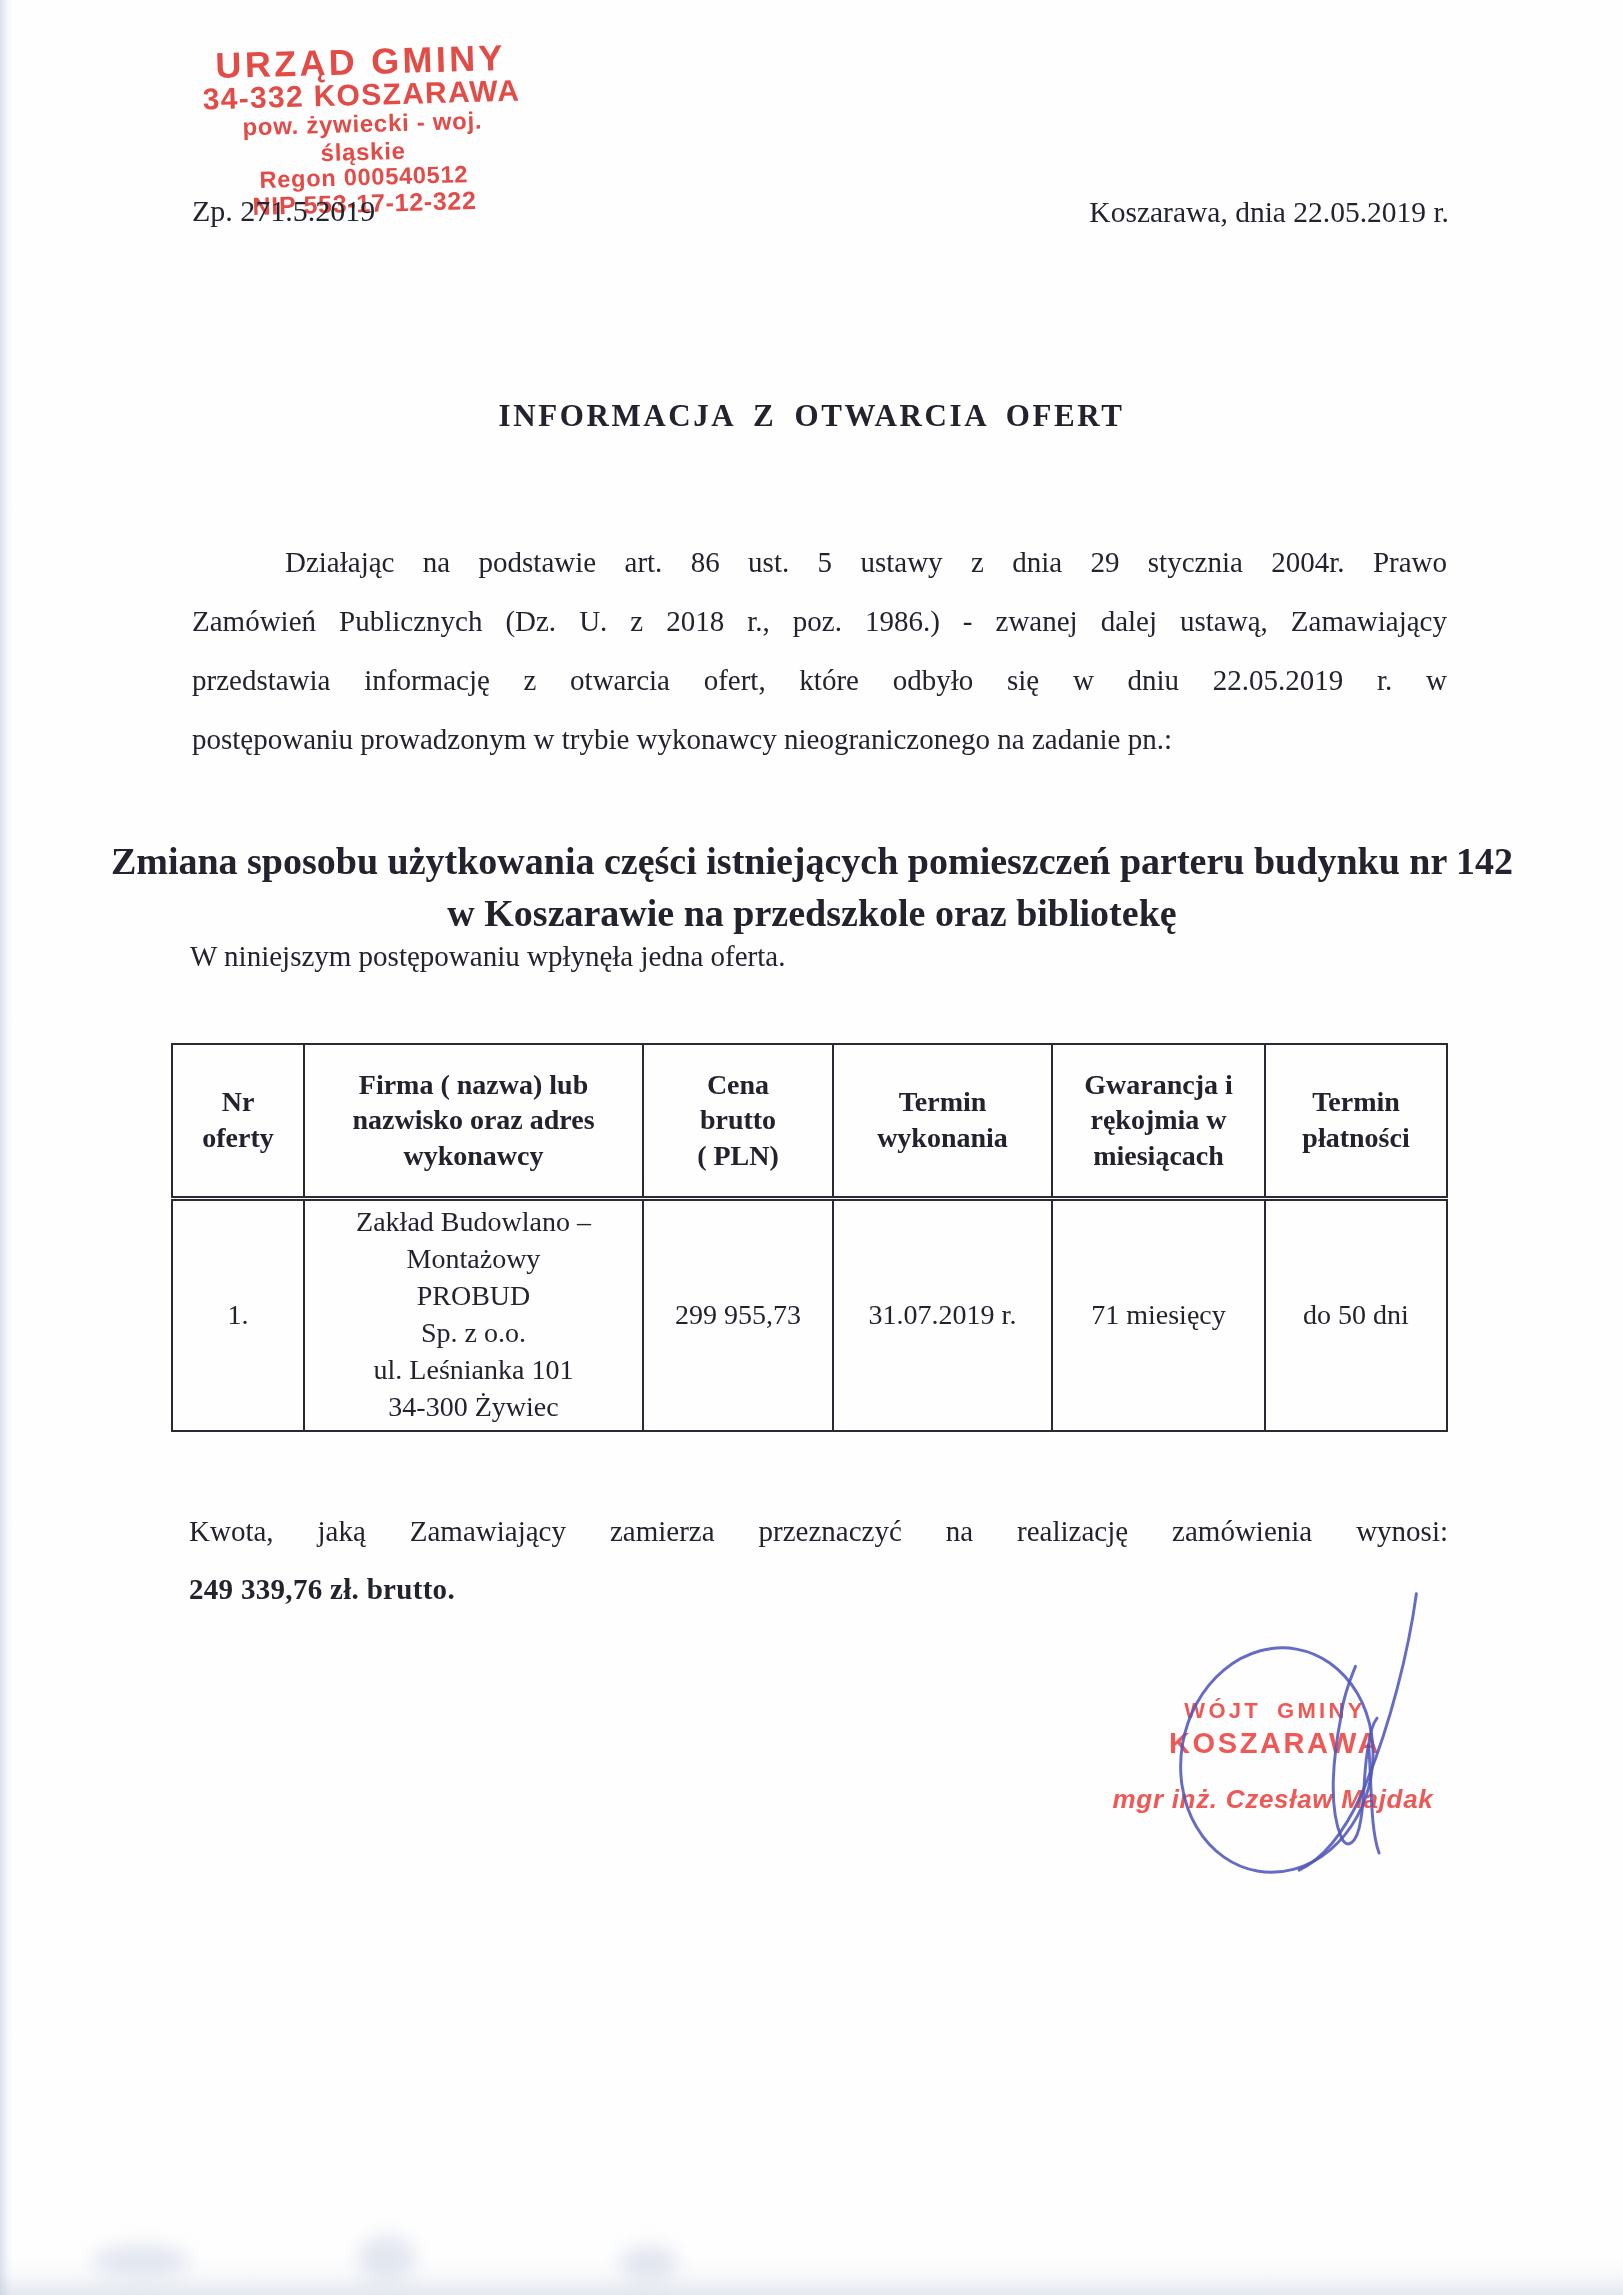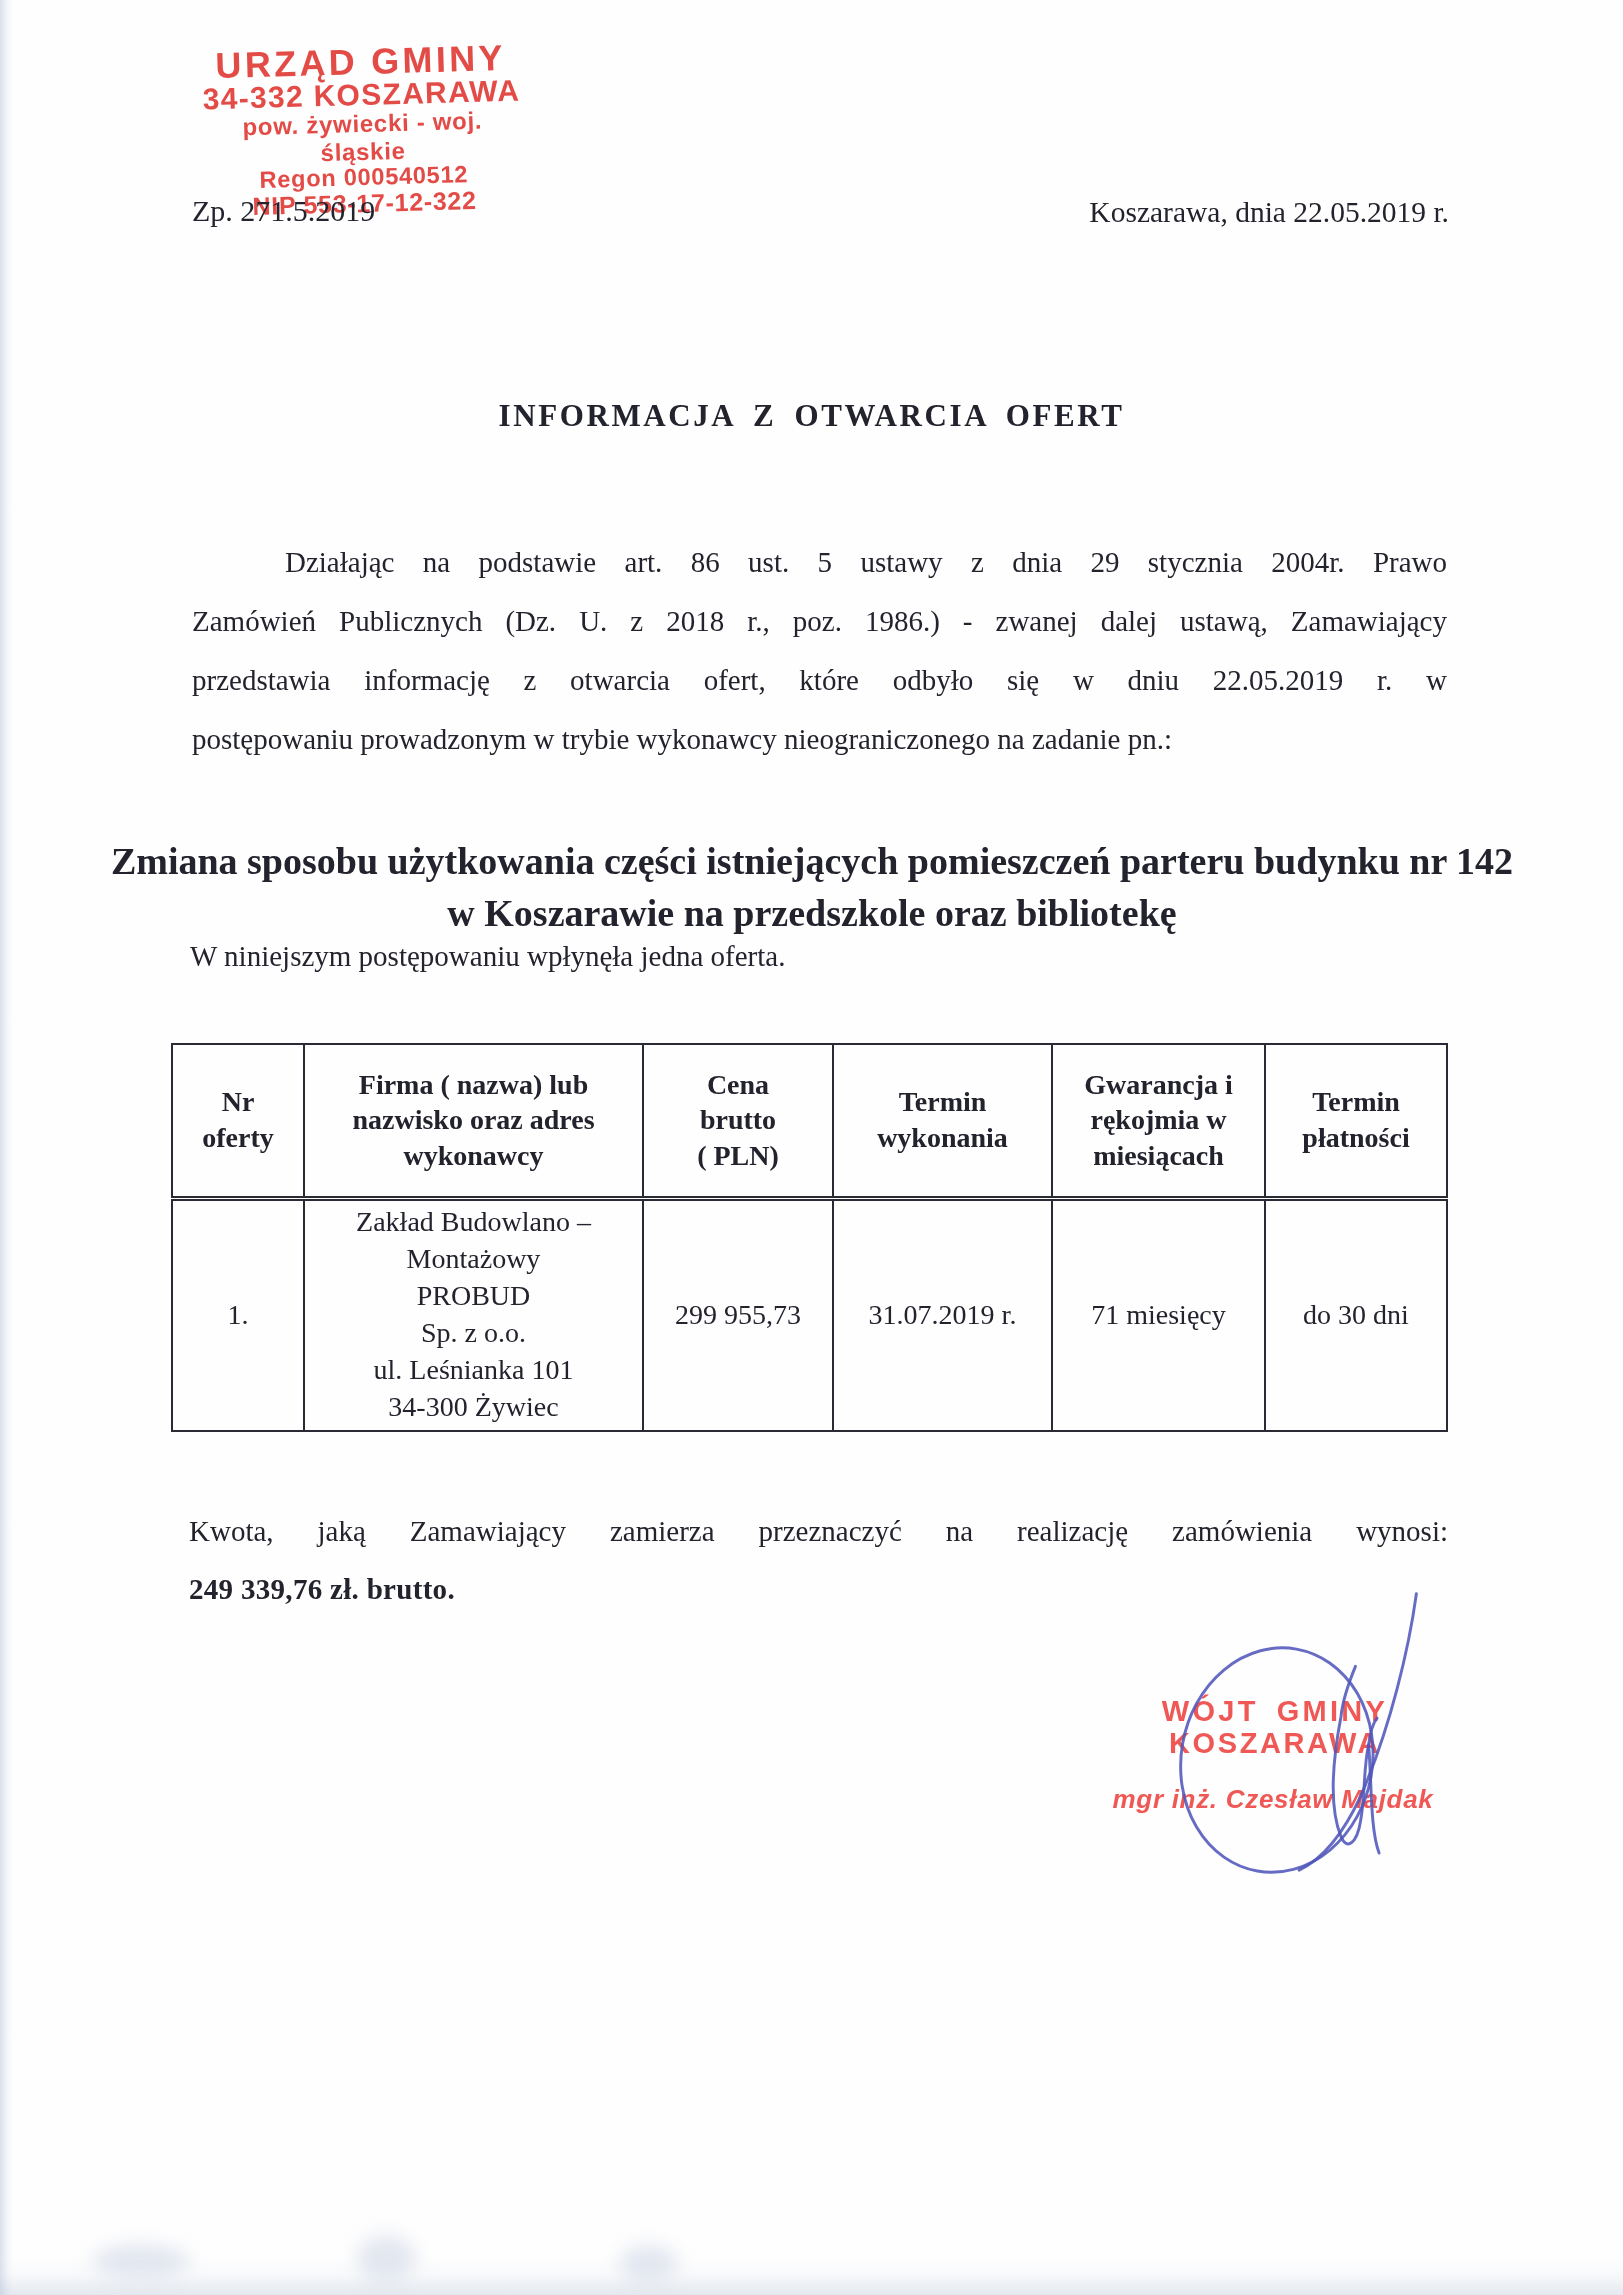--- a/index.html
+++ b/index.html
@@ -80,21 +80,21 @@
   .amount{position:absolute;left:189px;top:1502px;width:1259px;font-size:29px;}
   .amount .jline{line-height:58px;text-align:justify;text-align-last:justify;}
   .amount .value{line-height:58px;font-weight:700;text-align:left;letter-spacing:0.3px;}
 
   
   .mayor-stamp{
     position:absolute;left:1121px;top:1695px;width:308px;text-align:center;
     color:var(--signature-red);font-family:"Liberation Sans","DejaVu Sans",sans-serif;
     font-weight:700;opacity:.92;
   }
-  .mayor-stamp .r1{font-size:29px;letter-spacing:3.3px;line-height:32px;word-spacing:6.5px;}
+  .mayor-stamp .r1{font-size:22px;letter-spacing:3.3px;line-height:32px;word-spacing:6.5px;}
   .mayor-stamp .r2{font-size:29px;letter-spacing:2.6px;line-height:32px;}
   .signer-name{
     position:absolute;left:1106px;top:1784px;width:334px;text-align:center;
     color:var(--signature-red);font-family:"Liberation Sans","DejaVu Sans",sans-serif;
     font-style:italic;font-weight:700;font-size:26px;letter-spacing:0.7px;opacity:.92;
   }
   .pen-signature{position:absolute;left:1113px;top:1555px;width:367px;height:380px;}
   .pen-signature path,.pen-signature ellipse{
     fill:none;stroke:var(--pen-blue);stroke-width:4.5;stroke-linecap:round;opacity:.88;
   }
@@ -168,21 +168,21 @@
         <td>1.</td>
         <td>Zakład Budowlano –
 Montażowy
 PROBUD
 Sp. z o.o.
 ul. Leśnianka 101
 34-300 Żywiec</td>
         <td>299 955,73</td>
         <td>31.07.2019 r.</td>
         <td>71 miesięcy</td>
-        <td>do 30 dni</td>
+        <td>do 50 dni</td>
       </tr>
     </tbody>
   </table>
 
   <div class="amount">
     <div class="jline">Kwota, jaką Zamawiający zamierza przeznaczyć na realizację zamówienia  wynosi:</div>
     <div class="value">249 339,76 zł. brutto.</div>
   </div>
 
   <div class="mayor-stamp">

